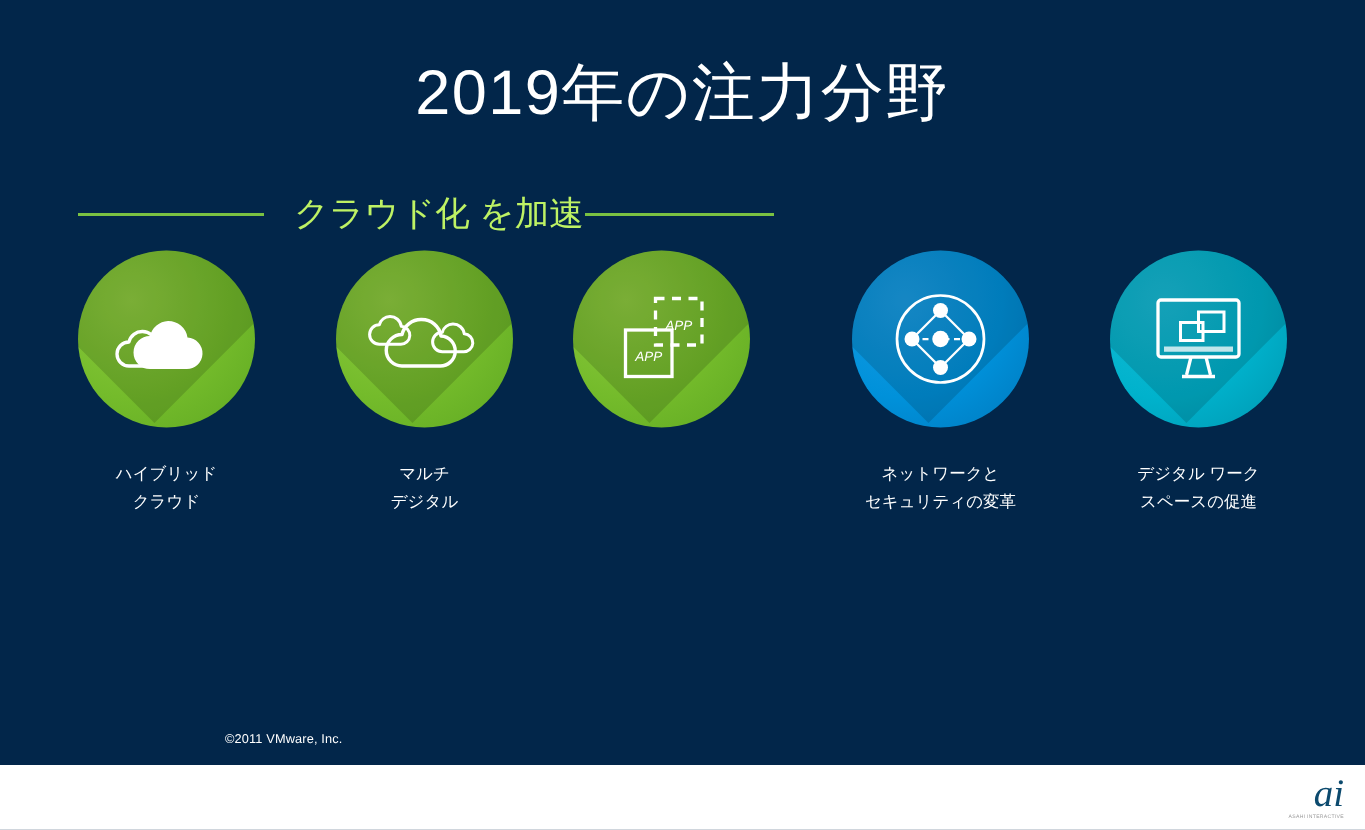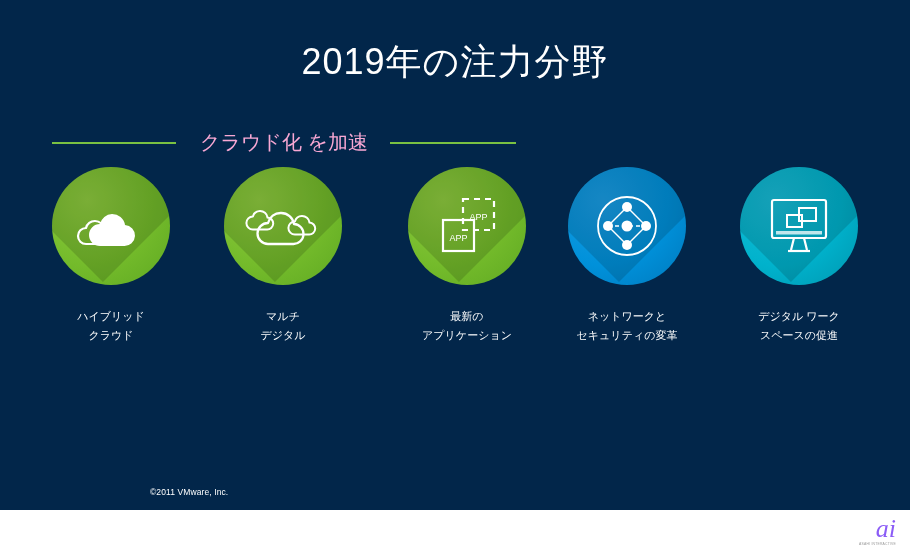--- a/index.html
+++ b/index.html
@@ -18,54 +18,54 @@
   #slide {
     position:absolute; left:0; top:0;
     width:910px; height:510px;
     background:#02264a;
     overflow:hidden;
   }
   #slide-title {
     position:absolute; left:0; top:38px; width:910px;
     text-align:center;
     color:#ffffff;
-    font-size:36px;
+    font-size:42px;
     font-weight:400;
     letter-spacing:1px;
     line-height:48px;
     white-space:nowrap;
   }
   
   #subtitle-band {
     position:absolute; left:0; top:128px; width:910px; height:28px;
   }
   .rule {
     position:absolute; top:14px; height:2px;
     background:#7ac142;
   }
   #rule-left  { left:52px;  width:124px; }
   #rule-right { left:390px; width:126px; }
   #subtitle-text {
     position:absolute; left:196px; top:0; width:176px;
     text-align:center;
-    color:#f9a8d4;
-    font-size:20px;
+    color:#bef264;
+    font-size:23px;
     line-height:28px;
     white-space:nowrap;
   }
   
   .pillar {
     position:absolute;
     top:167px;
     width:172px;
     text-align:center;
   }
   #pillar-0 { left:25px;  }
   #pillar-1 { left:197px; }
-  #pillar-2 { left:381px; }
+  #pillar-2 { left:355px;font-style:italic; }
   #pillar-3 { left:541px; }
   #pillar-4 { left:713px; }
 
   .disc-wrap {
     position:relative;
     width:118px; height:118px;
     margin:0 auto;
   }
   .disc {
     position:absolute; inset:0;
@@ -124,21 +124,21 @@
     position:absolute; right:14px; top:516px;
     width:44px; height:30px;
     color:#8c8c8c;
     text-align:right;
   }
   #watermark .mark {
     font-family:"Liberation Serif", serif;
     font-size:26px;
     font-style:italic;
     line-height:26px;
-    color:#8b5cf6;
+    color:#0c4a6e;
   }
   #watermark .sub {
     font-size:3.4px;
     line-height:5px;
     color:#9a9a9a;
     letter-spacing:0.2px;
     white-space:nowrap;
   }
 </style>
 </head>
@@ -203,22 +203,20 @@
           <svg width="66" height="66" viewBox="0 0 66 66">
 
             <rect x="29" y="6" width="31" height="31" fill="none" stroke="#ffffff" stroke-width="2.2" stroke-dasharray="6 5"></rect>
             <text x="44.5" y="24.5" fill="#ffffff" font-family="Liberation Sans, sans-serif" font-size="9" text-anchor="middle" dominant-baseline="middle">APP</text>
 
             <rect x="9" y="27" width="31" height="31" fill="none" stroke="#ffffff" stroke-width="2.2"></rect>
             <text x="24.5" y="45.5" fill="#ffffff" font-family="Liberation Sans, sans-serif" font-size="9" text-anchor="middle" dominant-baseline="middle">APP</text>
           </svg>
         </div>
       </div>
-      <div class="pillar-label">最新の
-アプリケーション</div>
     </div>
 
     <div class="pillar" id="pillar-4">
       <div class="disc-wrap">
         <div class="disc cyan">
           <div class="shade"></div>
         </div>
         <div class="disc-icon">
           <svg width="68" height="62" viewBox="0 0 68 62">
 

